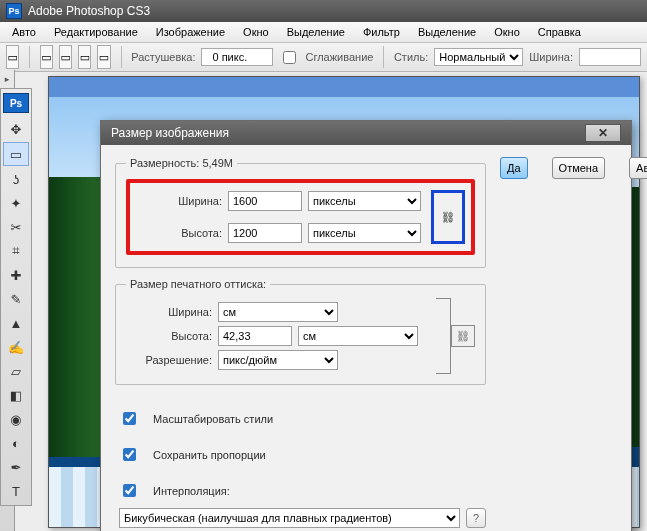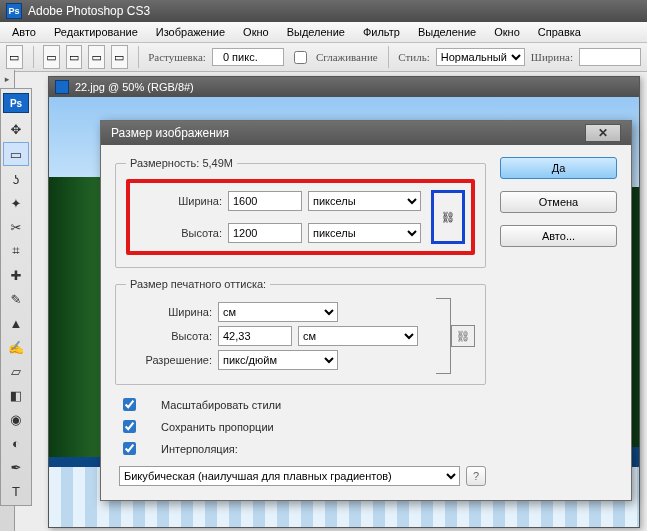--- a/index.html
+++ b/index.html
@@ -46,21 +46,21 @@
     border-bottom: 1px solid #b5b5b5;
     display: flex;
     align-items: center;
     padding: 0 6px;
     gap: 6px;
   }
   .optbar .ico {
     width: 22px;height:22px;border:1px solid #aaa;background:#f8f8f8;display:flex;align-items:center;justify-content:center;
   }
   .optbar .sep {width:1px;height:22px;background:#bbb;margin:0 4px;}
-  .optbar label{color:#555;font-family:Liberation Serif, serif;}
+  .optbar label{color:#555;}
   .optbar input[type=text]{width:50px;height:16px;border:1px solid #aaa;background:#fff;padding:0 10px;font-size:11px;}
   .optbar select{height:18px;border:1px solid #aaa;background:#fff;font-size:11px;}
   .palette-col {
     position:absolute;top:70px;left:0;width:14px;height:460px;
     background:linear-gradient(#e9e9e9,#d6d6d6);
     border-right:1px solid #999;
     display:flex;align-items:flex-start;justify-content:center;padding-top:4px;
   }
   .palette-col .chev{font-size:9px;color:#555;}
   .toolbox {
@@ -116,21 +116,21 @@
     justify-content:space-between;
   }
   .dlg-title .x{
     width:34px;height:16px;background:linear-gradient(#d9d9d9,#bcbcbc);
     border:1px solid #555;display:flex;align-items:center;justify-content:center;color:#333;font-weight:bold;
   }
   .dlg-body{
     display:flex;padding:12px 14px 14px 14px;gap:14px;
   }
   .dlg-left{flex:1;}
-  .dlg-right{width:120px;display:flex;flex-direction:column;gap:12px;}
+  .dlg-right{width:120px;display:flex;flex-direction:row;gap:24px;}
   .dlg-right button{
     height:22px;border:1px solid #8a8a8a;border-radius:3px;
     background:linear-gradient(#fefefe,#e3e3e3);font-size:11px;cursor:pointer;
   }
   .dlg-right button.primary{
     background:linear-gradient(#cfeaff,#8fcaf5);border:1px solid #3b87c9;
   }
   fieldset{
     border:1px solid #bcbcbc;border-radius:2px;margin:0 0 10px 0;padding:8px 10px 10px 10px;
   }
@@ -146,21 +146,21 @@
   }
   .redbox{
     border:4px solid #e21717;padding:4px 6px;margin:2px 0 2px 0;border-radius:2px;
     display:flex;align-items:center;gap:6px;
   }
   .redbox .rows{display:flex;flex-direction:column;gap:4px;}
   .redbox .linkwrap{
     width:28px;height:48px;border:3px solid #1644d2;display:flex;align-items:center;justify-content:center;margin-left:4px;
   }
   .checks{margin:2px 0 8px 4px;display:flex;flex-direction:column;gap:3px;}
-  .checks label{display:flex;align-items:center;gap:22px;color:#2a2a2a;}
+  .checks label{display:flex;align-items:center;gap:14px;color:#2a2a2a;margin-top:14px;}
   .checks input{accent-color:#2c76c7;}
   .interp{display:flex;align-items:center;gap:6px;margin-left:4px;}
   .interp select{flex:1;height:20px;border:1px solid #9c9c9c;background:#fff;font-size:11px;}
   .helpic{width:18px;height:18px;border:1px solid #999;border-radius:3px;background:linear-gradient(#fff,#e6e6e6);display:flex;align-items:center;justify-content:center;color:#666;}
   .dim-line{color:#333;margin-bottom:4px;}
   .bracket{
     width:14px;align-self:stretch;border-top:1px solid #888;border-bottom:1px solid #888;border-right:1px solid #888;margin-left:4px;
   }
 </style>
 </head>
@@ -220,24 +220,20 @@
   <div class="tool">✍</div>
   <div class="tool">▱</div>
   <div class="tool">◧</div>
   <div class="tool">◉</div>
   <div class="tool">◐</div>
   <div class="tool">✒</div>
   <div class="tool">T</div>
 </div>
 
 <div class="doc-window">
-  <div class="doc-title">
-    <div class="mini"></div>
-    <span>22.jpg @ 50% (RGB/8#)</span>
-  </div>
   <div class="canvas">
     <div class="trees-left"></div>
     <div class="trees-right"></div>
     <div class="foam"></div>
   </div>
 </div>
 
 <div class="dialog">
   <div class="dlg-title">
     <span>Размер изображения</span>

